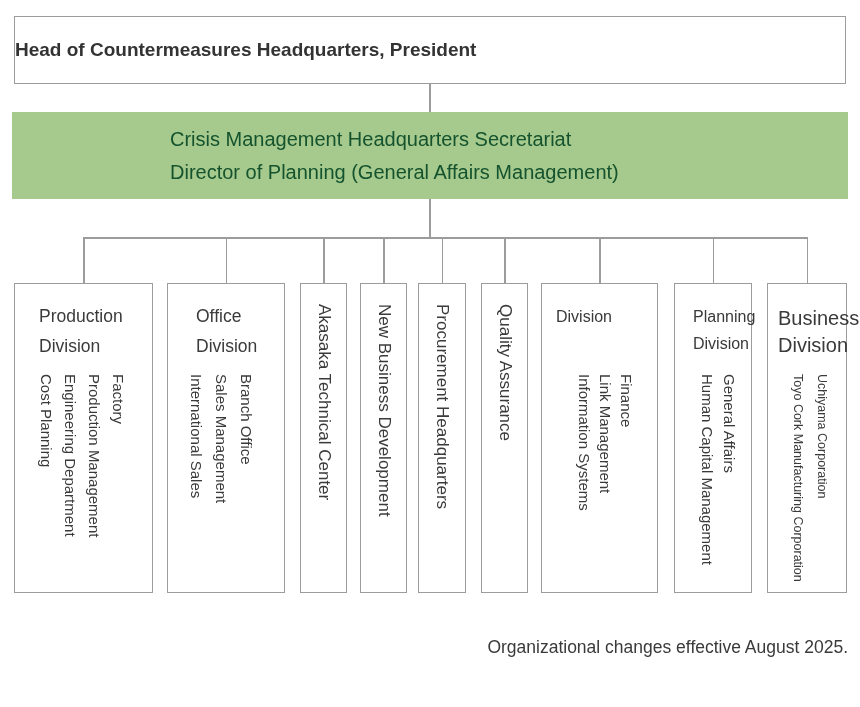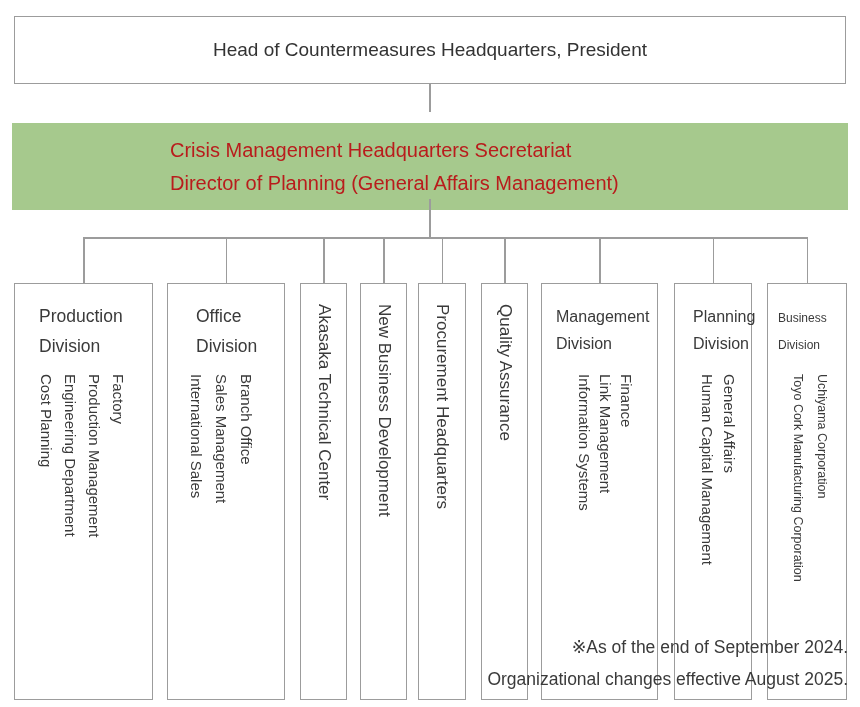--- a/index.html
+++ b/index.html
@@ -2,50 +2,50 @@
 <html><head>
 <meta charset="utf-8">
 <style>
   html,body{margin:0;padding:0;background:#ffffff;}
   .canvas{position:relative;width:860px;height:707px;background:#ffffff;overflow:hidden;
           font-family:"Liberation Sans","DejaVu Sans",sans-serif;color:#3a3a3a;}
 
   
   .president{position:absolute;left:14px;top:16px;width:832px;height:68px;
              border:1.5px solid #9c9c9c;box-sizing:border-box;
-             display:flex;align-items:center;justify-content:center;
-             font-size:19px;color:#333;}
+             display:flex;align-items:center;justify-content:flex-start;
+             font-size:19px;color:#333;font-weight:bold;}
   .secretariat{position:absolute;left:12px;top:112px;width:836px;height:87px;
                background:#a6c98d;box-sizing:border-box;
-               padding:11px 0 0 158px;font-size:20px;line-height:33px;color:#b91c1c;margin-top:11px;}
+               padding:11px 0 0 158px;font-size:20px;line-height:33px;color:#14532d;}
 
   
   .line{position:absolute;background:#9c9c9c;}
   .vline{width:1.5px;}
   .hline{height:1.5px;}
 
   
-  .dept{position:absolute;top:283px;height:417px;border:1.5px solid #9c9c9c;
+  .dept{position:absolute;top:283px;height:310px;border:1.5px solid #9c9c9c;
         box-sizing:border-box;background:#fff;}
   .dept-1{left:14px;width:139px;}
   .dept-2{left:167px;width:118px;}
   .dept-3{left:300px;width:47px;display:flex;justify-content:center;}
   .dept-4{left:360px;width:47px;display:flex;justify-content:center;}
   .dept-5{left:418px;width:48px;display:flex;justify-content:center;}
   .dept-6{left:481px;width:47px;display:flex;justify-content:center;}
   .dept-7{left:541px;width:117px;}
   .dept-8{left:674px;width:78px;padding-left:8px;}
   .dept-9{left:767px;width:80px;}
 
   .htitle{color:#3a3a3a;}
   .dept-1 .htitle{padding:17px 0 0 24px;font-size:17.5px;line-height:30px;}
   .dept-2 .htitle{padding:17px 0 0 28px;font-size:17.5px;line-height:30px;}
   .dept-7 .htitle{padding:19px 0 0 14px;font-size:16px;line-height:27px;}
   .dept-8 .htitle{padding:19px 0 0 10px;font-size:16px;line-height:27px;}
-  .dept-9 .htitle{padding:21px 0 0 10px;font-size:12px;line-height:27px;}
+  .dept-9 .htitle{padding:21px 0 0 10px;font-size:20px;line-height:27px;}
 
   .vtitle{writing-mode:vertical-rl;text-orientation:mixed;font-size:17px;
           padding-top:20px;white-space:nowrap;color:#3a3a3a;}
 
   .subs{position:absolute;top:90px;bottom:4px;left:0;right:0;
         writing-mode:vertical-rl;text-orientation:mixed;}
   .sub{white-space:nowrap;display:block;color:#3a3a3a;}
   .dept-1 .subs{padding-right:22px;}  .dept-1 .sub{line-height:24px;font-size:15px;}
   .dept-2 .subs{padding-right:25px;}  .dept-2 .sub{line-height:25px;font-size:15px;}
   .dept-7 .subs{padding-right:20px;}  .dept-7 .sub{line-height:21px;font-size:15px;}
@@ -119,21 +119,20 @@
   <div class="dept dept-5">
     <div class="vtitle">Procurement Headquarters</div>
   </div>
 
   <div class="dept dept-6">
     <div class="vtitle">Quality Assurance</div>
   </div>
 
   <div class="dept dept-7">
     <div class="htitle">
-      <div>Management</div>
       <div>Division</div>
     </div>
     <div class="subs">
       <div class="sub">Finance</div>
       <div class="sub">Link Management</div>
       <div class="sub">Information Systems</div>
     </div>
   </div>
 
   <div class="dept dept-8">
@@ -152,17 +151,16 @@
       <div>Business</div>
       <div>Division</div>
     </div>
     <div class="subs">
       <div class="sub">Uchiyama Corporation</div>
       <div class="sub">Toyo Cork Manufacturing Corporation</div>
     </div>
   </div>
 
   <div class="footnote">
-    <div>※As of the end of September 2024.</div>
     <div>Organizational changes effective August 2025.</div>
   </div>
 
 </div>
 
 </body></html>

